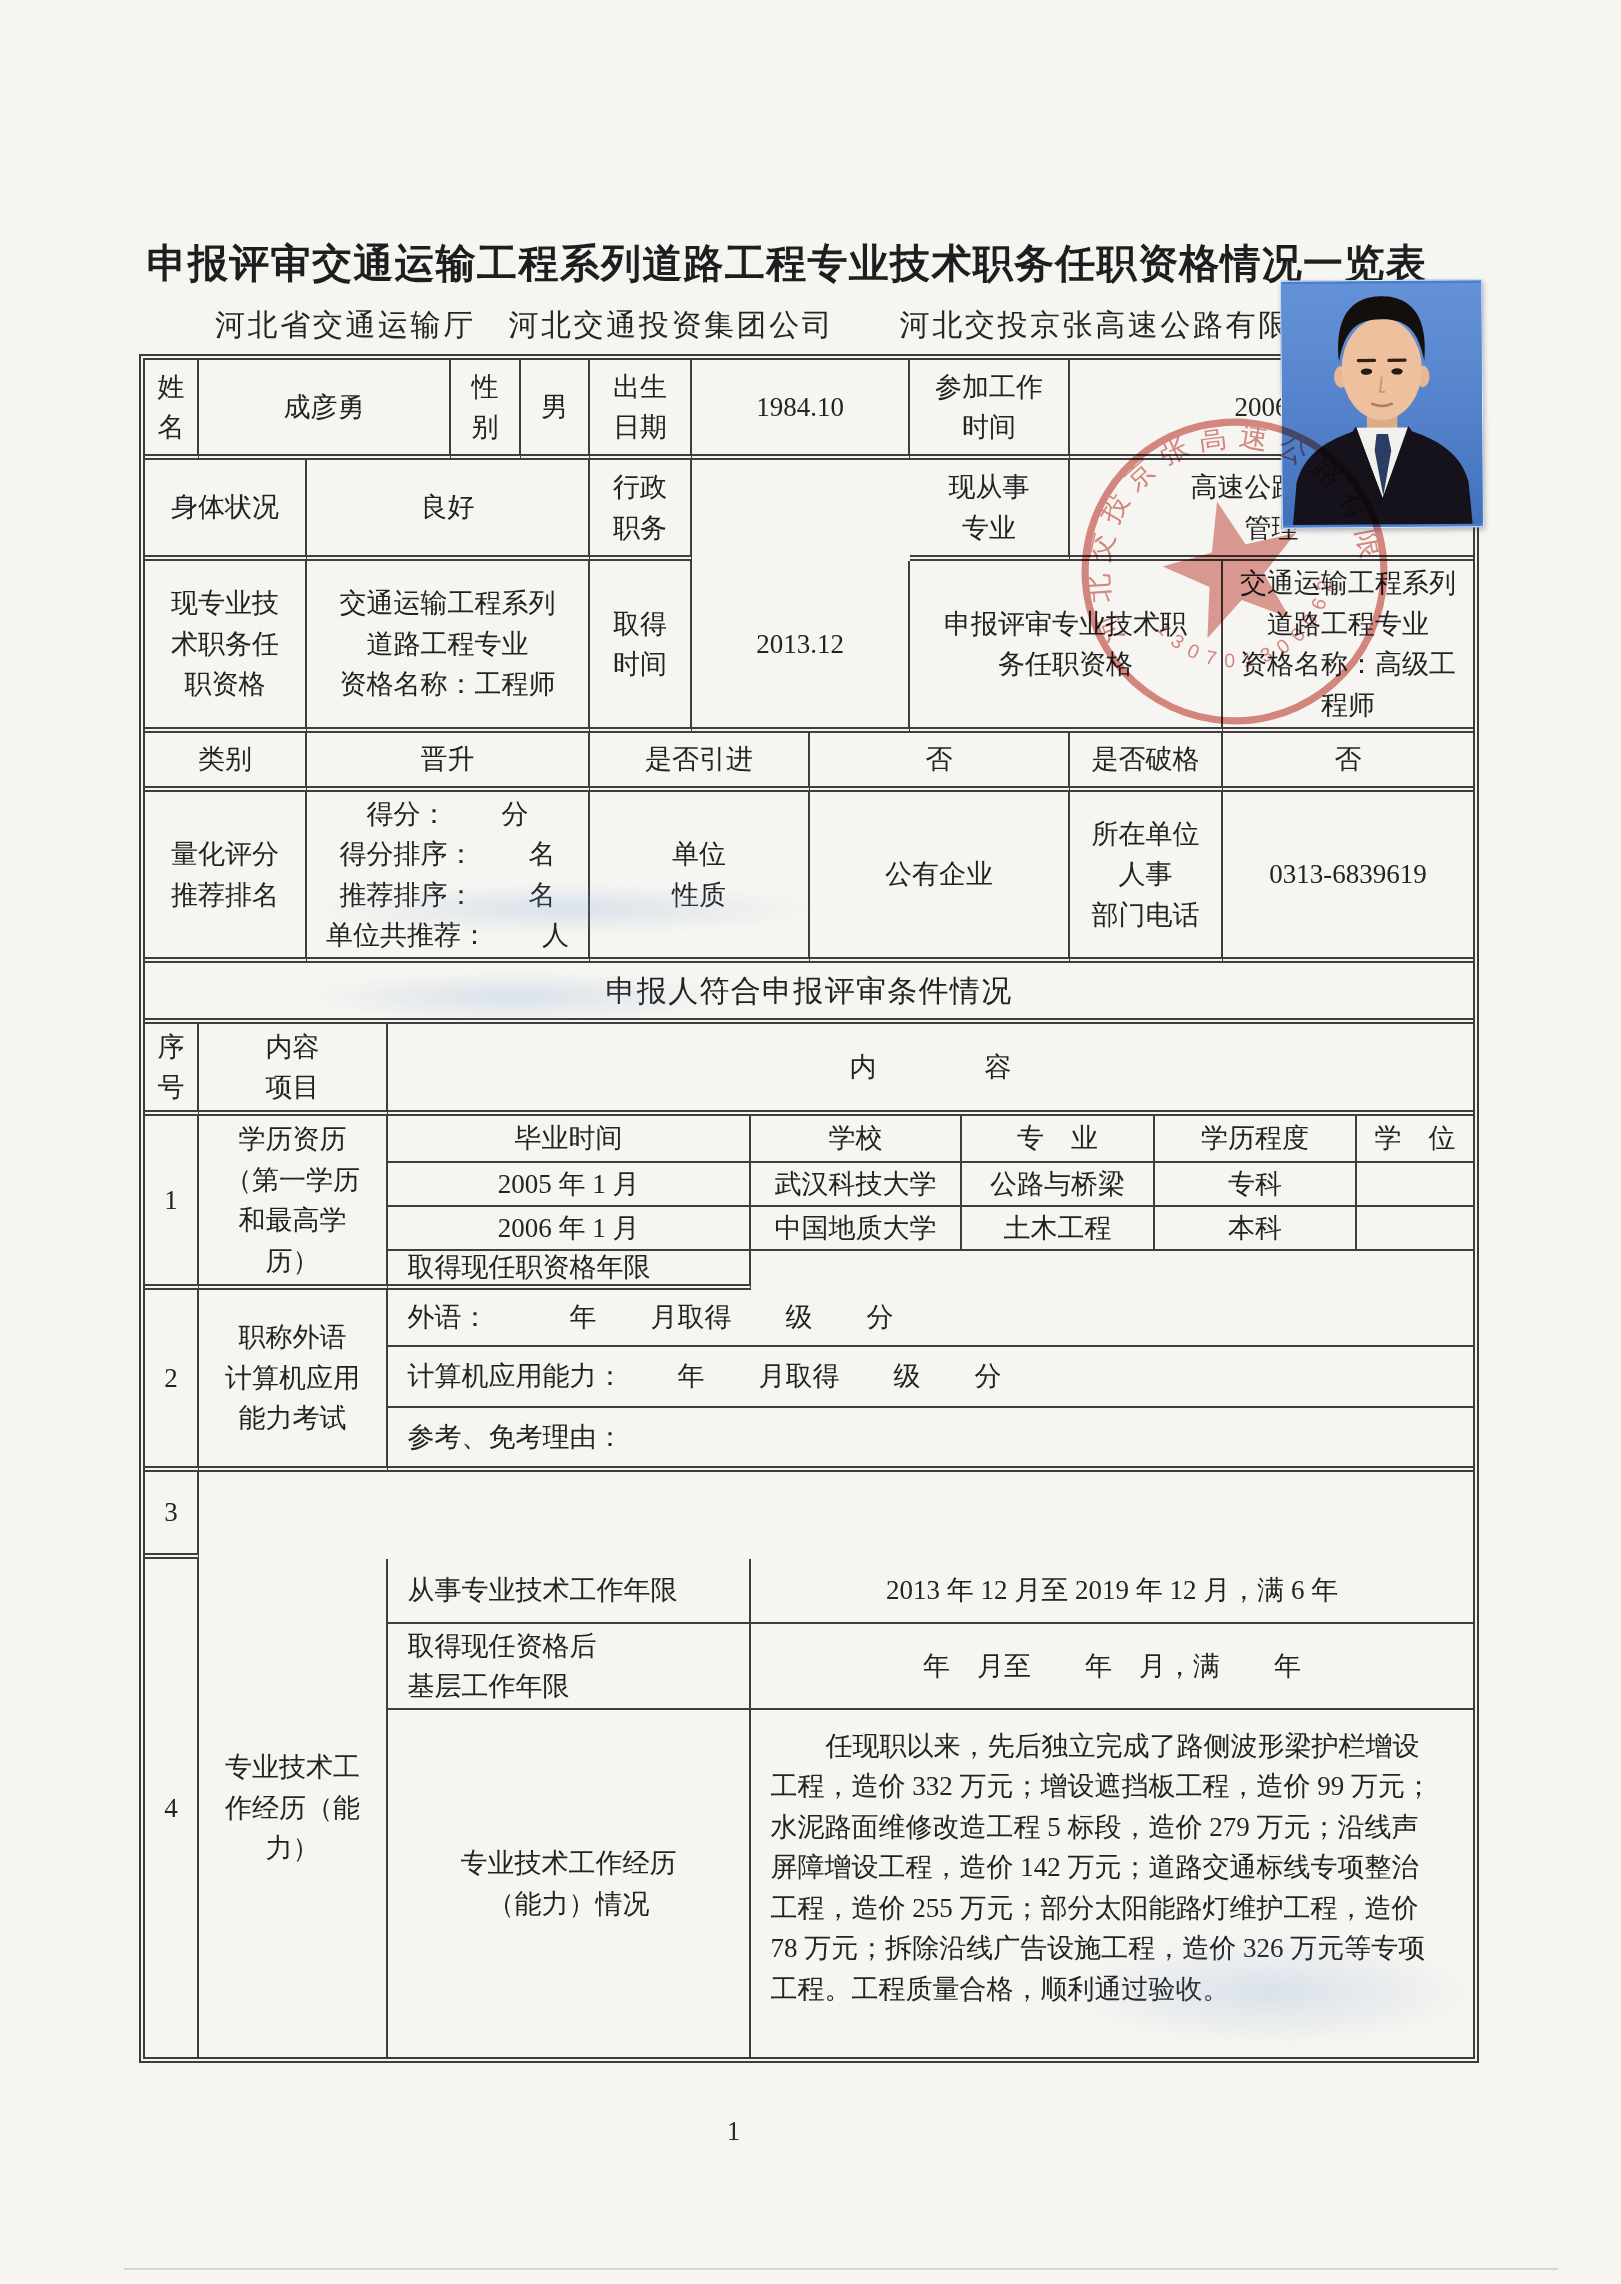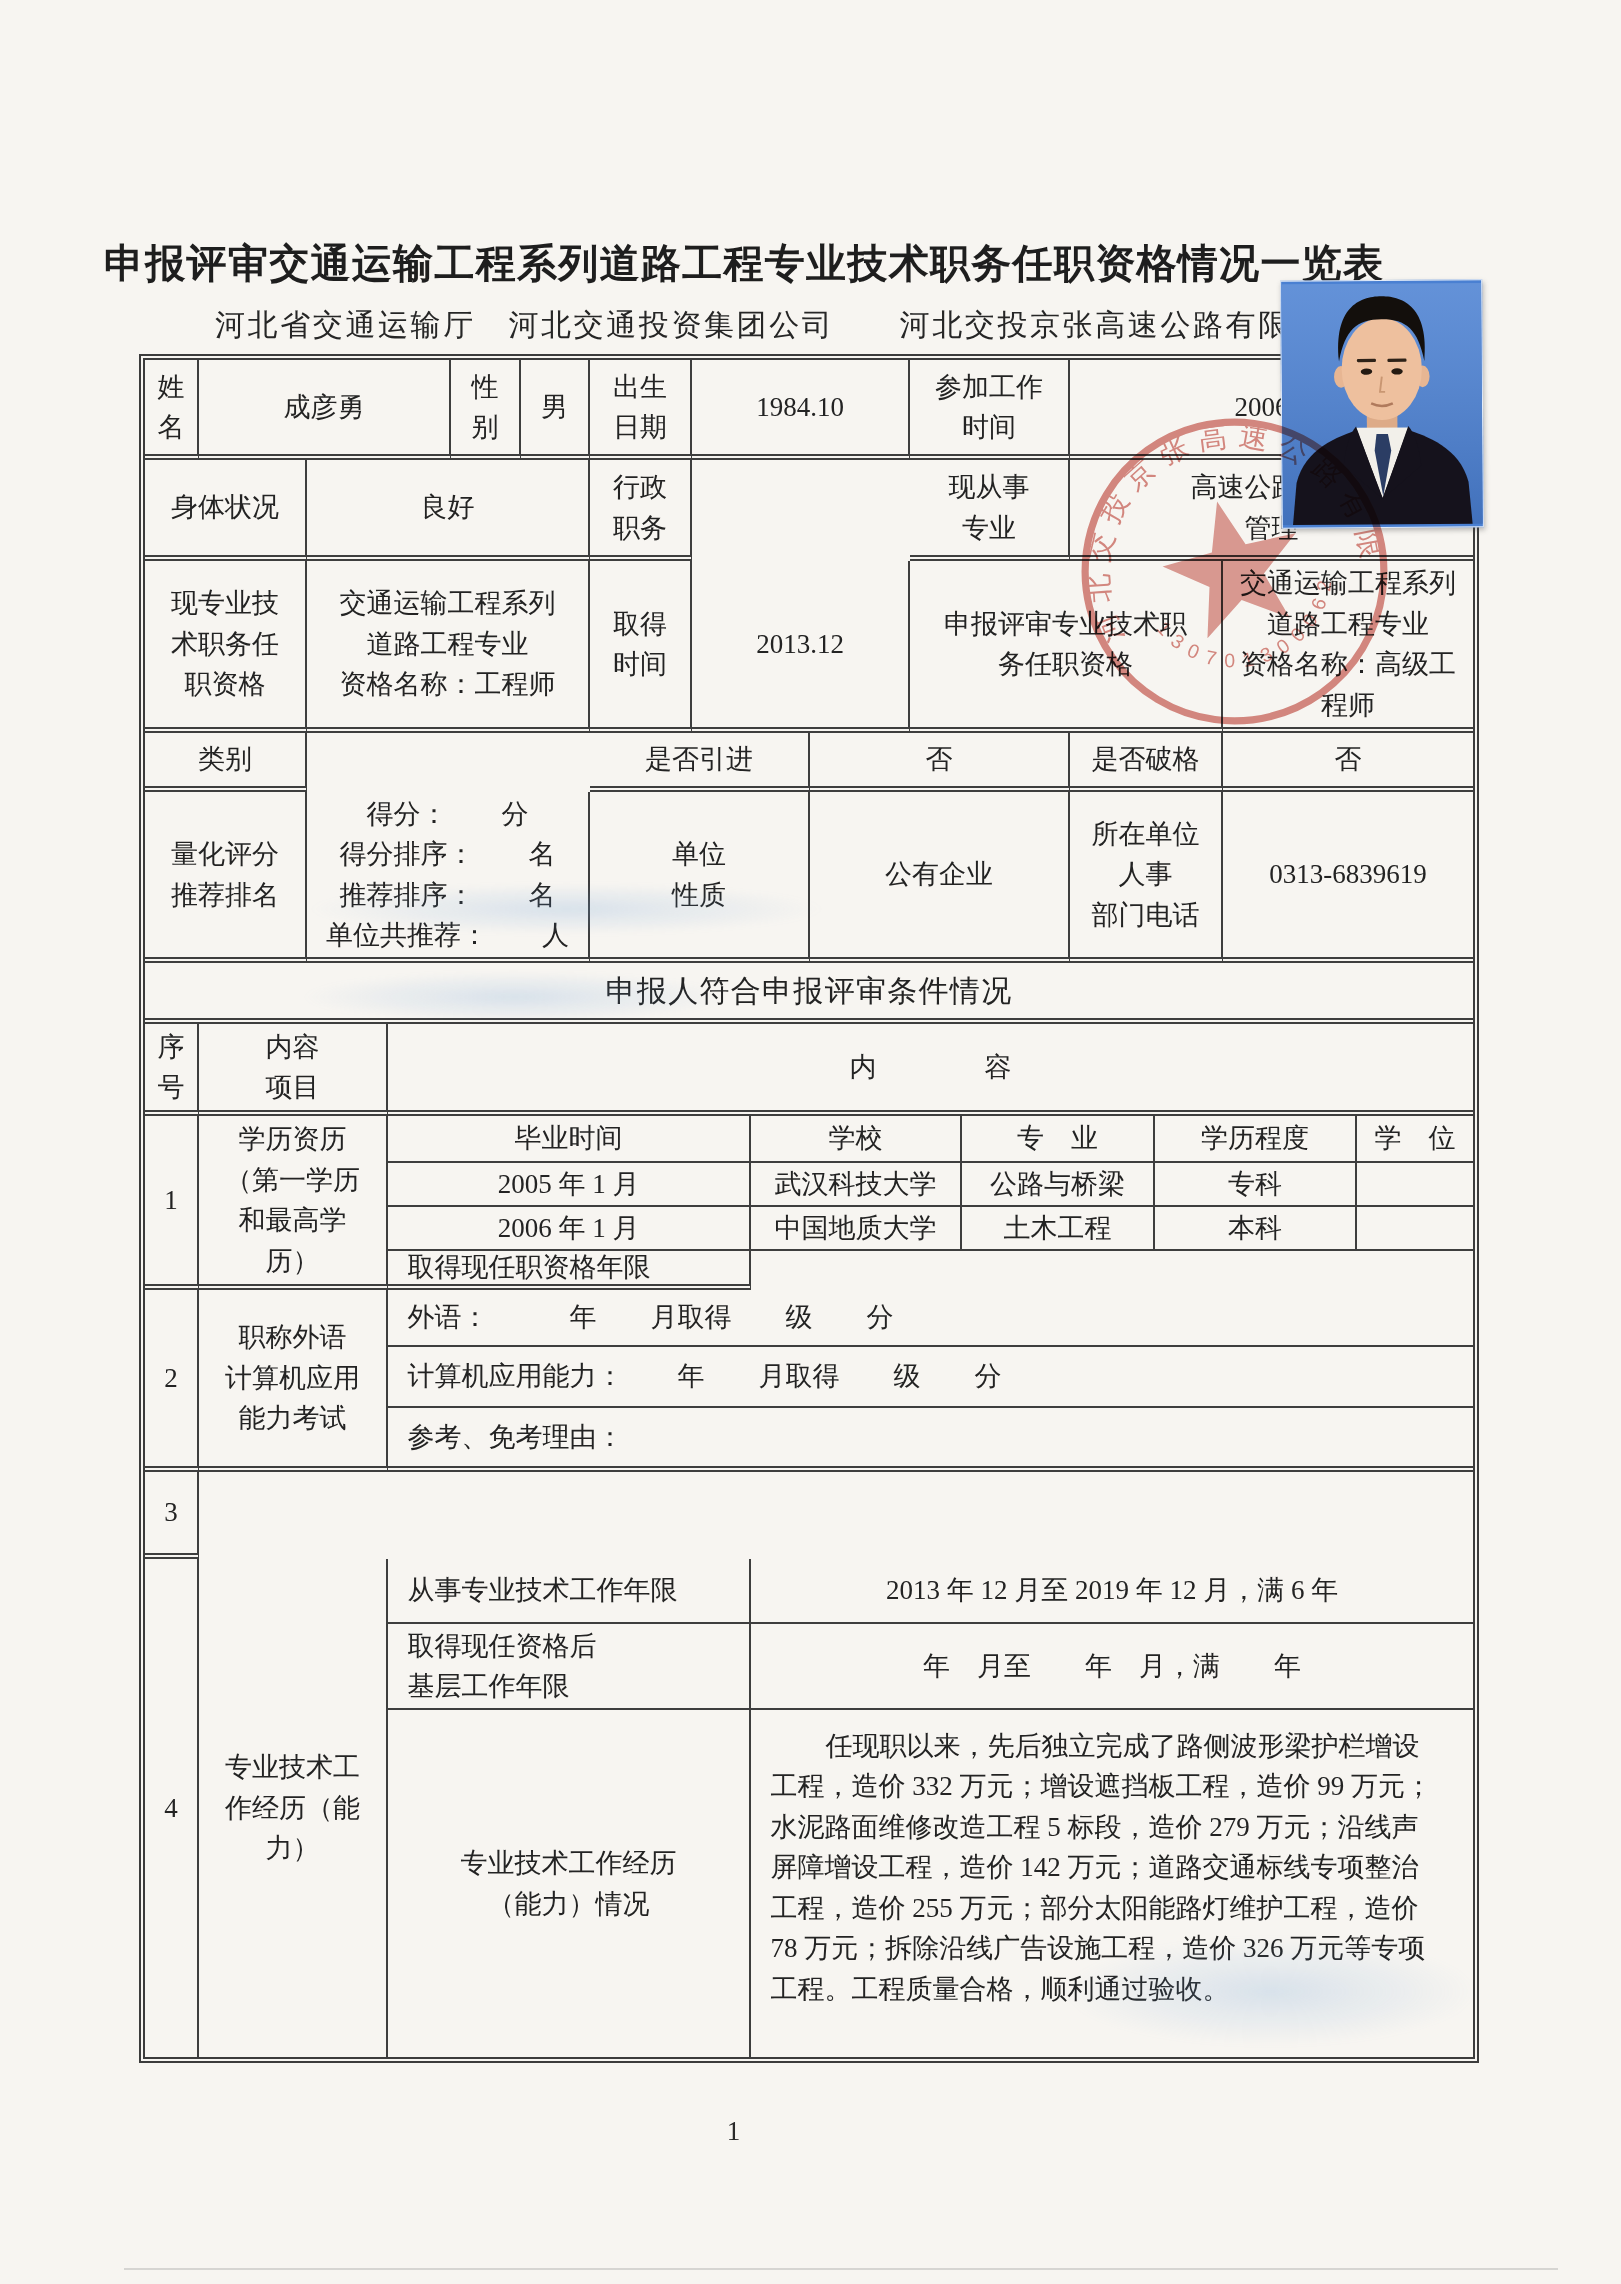--- a/index.html
+++ b/index.html
@@ -5,21 +5,21 @@
   html,body{margin:0;padding:0;}
   body{
     width:1622px;height:2284px;position:relative;
     background:#f7f5f1;overflow:hidden;
     font-family:"Liberation Serif", serif;color:#242424;
   }
   .page-title{
     position:absolute;left:104px;top:236px;width:1323px;
     font-family:"Liberation Sans", sans-serif;
     font-weight:900;font-size:40px;letter-spacing:1.3px;
-    text-align:left;color:#1e1e1e;white-space:nowrap;
+    text-align:right;color:#1e1e1e;white-space:nowrap;
   }
   .page-subtitle{
     position:absolute;left:215px;top:305px;
     font-size:30px;letter-spacing:2.6px;color:#262626;white-space:nowrap;
   }
   .tbl{
     position:absolute;left:139px;top:354px;width:1340px;height:1709px;
     border:6.5px double #3c3c3c;box-sizing:border-box;
     display:grid;z-index:1;
     grid-template-columns:54px 108px 81px 63px 70px 69px 102px 59px 59px 100px 52px 108px 85px 68px 134px 1fr;
@@ -107,20 +107,21 @@
 时间</div>
   <div class="c dbl" style="grid-area:3/8/4/11">2013.12</div>
   <div class="c dbl" style="grid-area:3/11/4/15">申报评审专业技术职
 务任职资格</div>
   <div class="c dbl nr" style="grid-area:3/15/4/17">交通运输工程系列
 道路工程专业
 资格名称：高级工
 程师</div>
 
   <div class="c dbl" style="grid-area:4/1/5/3">类别</div>
+  <div class="c dbl" style="grid-area:4/3/5/7">晋升</div>
   <div class="c dbl" style="grid-area:4/7/5/10">是否引进</div>
   <div class="c dbl" style="grid-area:4/10/5/13">否</div>
   <div class="c dbl" style="grid-area:4/13/5/15">是否破格</div>
   <div class="c dbl nr" style="grid-area:4/15/5/17">否</div>
 
   <div class="c dbl" style="grid-area:5/1/6/3">量化评分
 推荐排名</div>
   <div class="c dbl" style="grid-area:5/3/6/7">得分：　　分
 得分排序：　　名
 推荐排序：　　名

